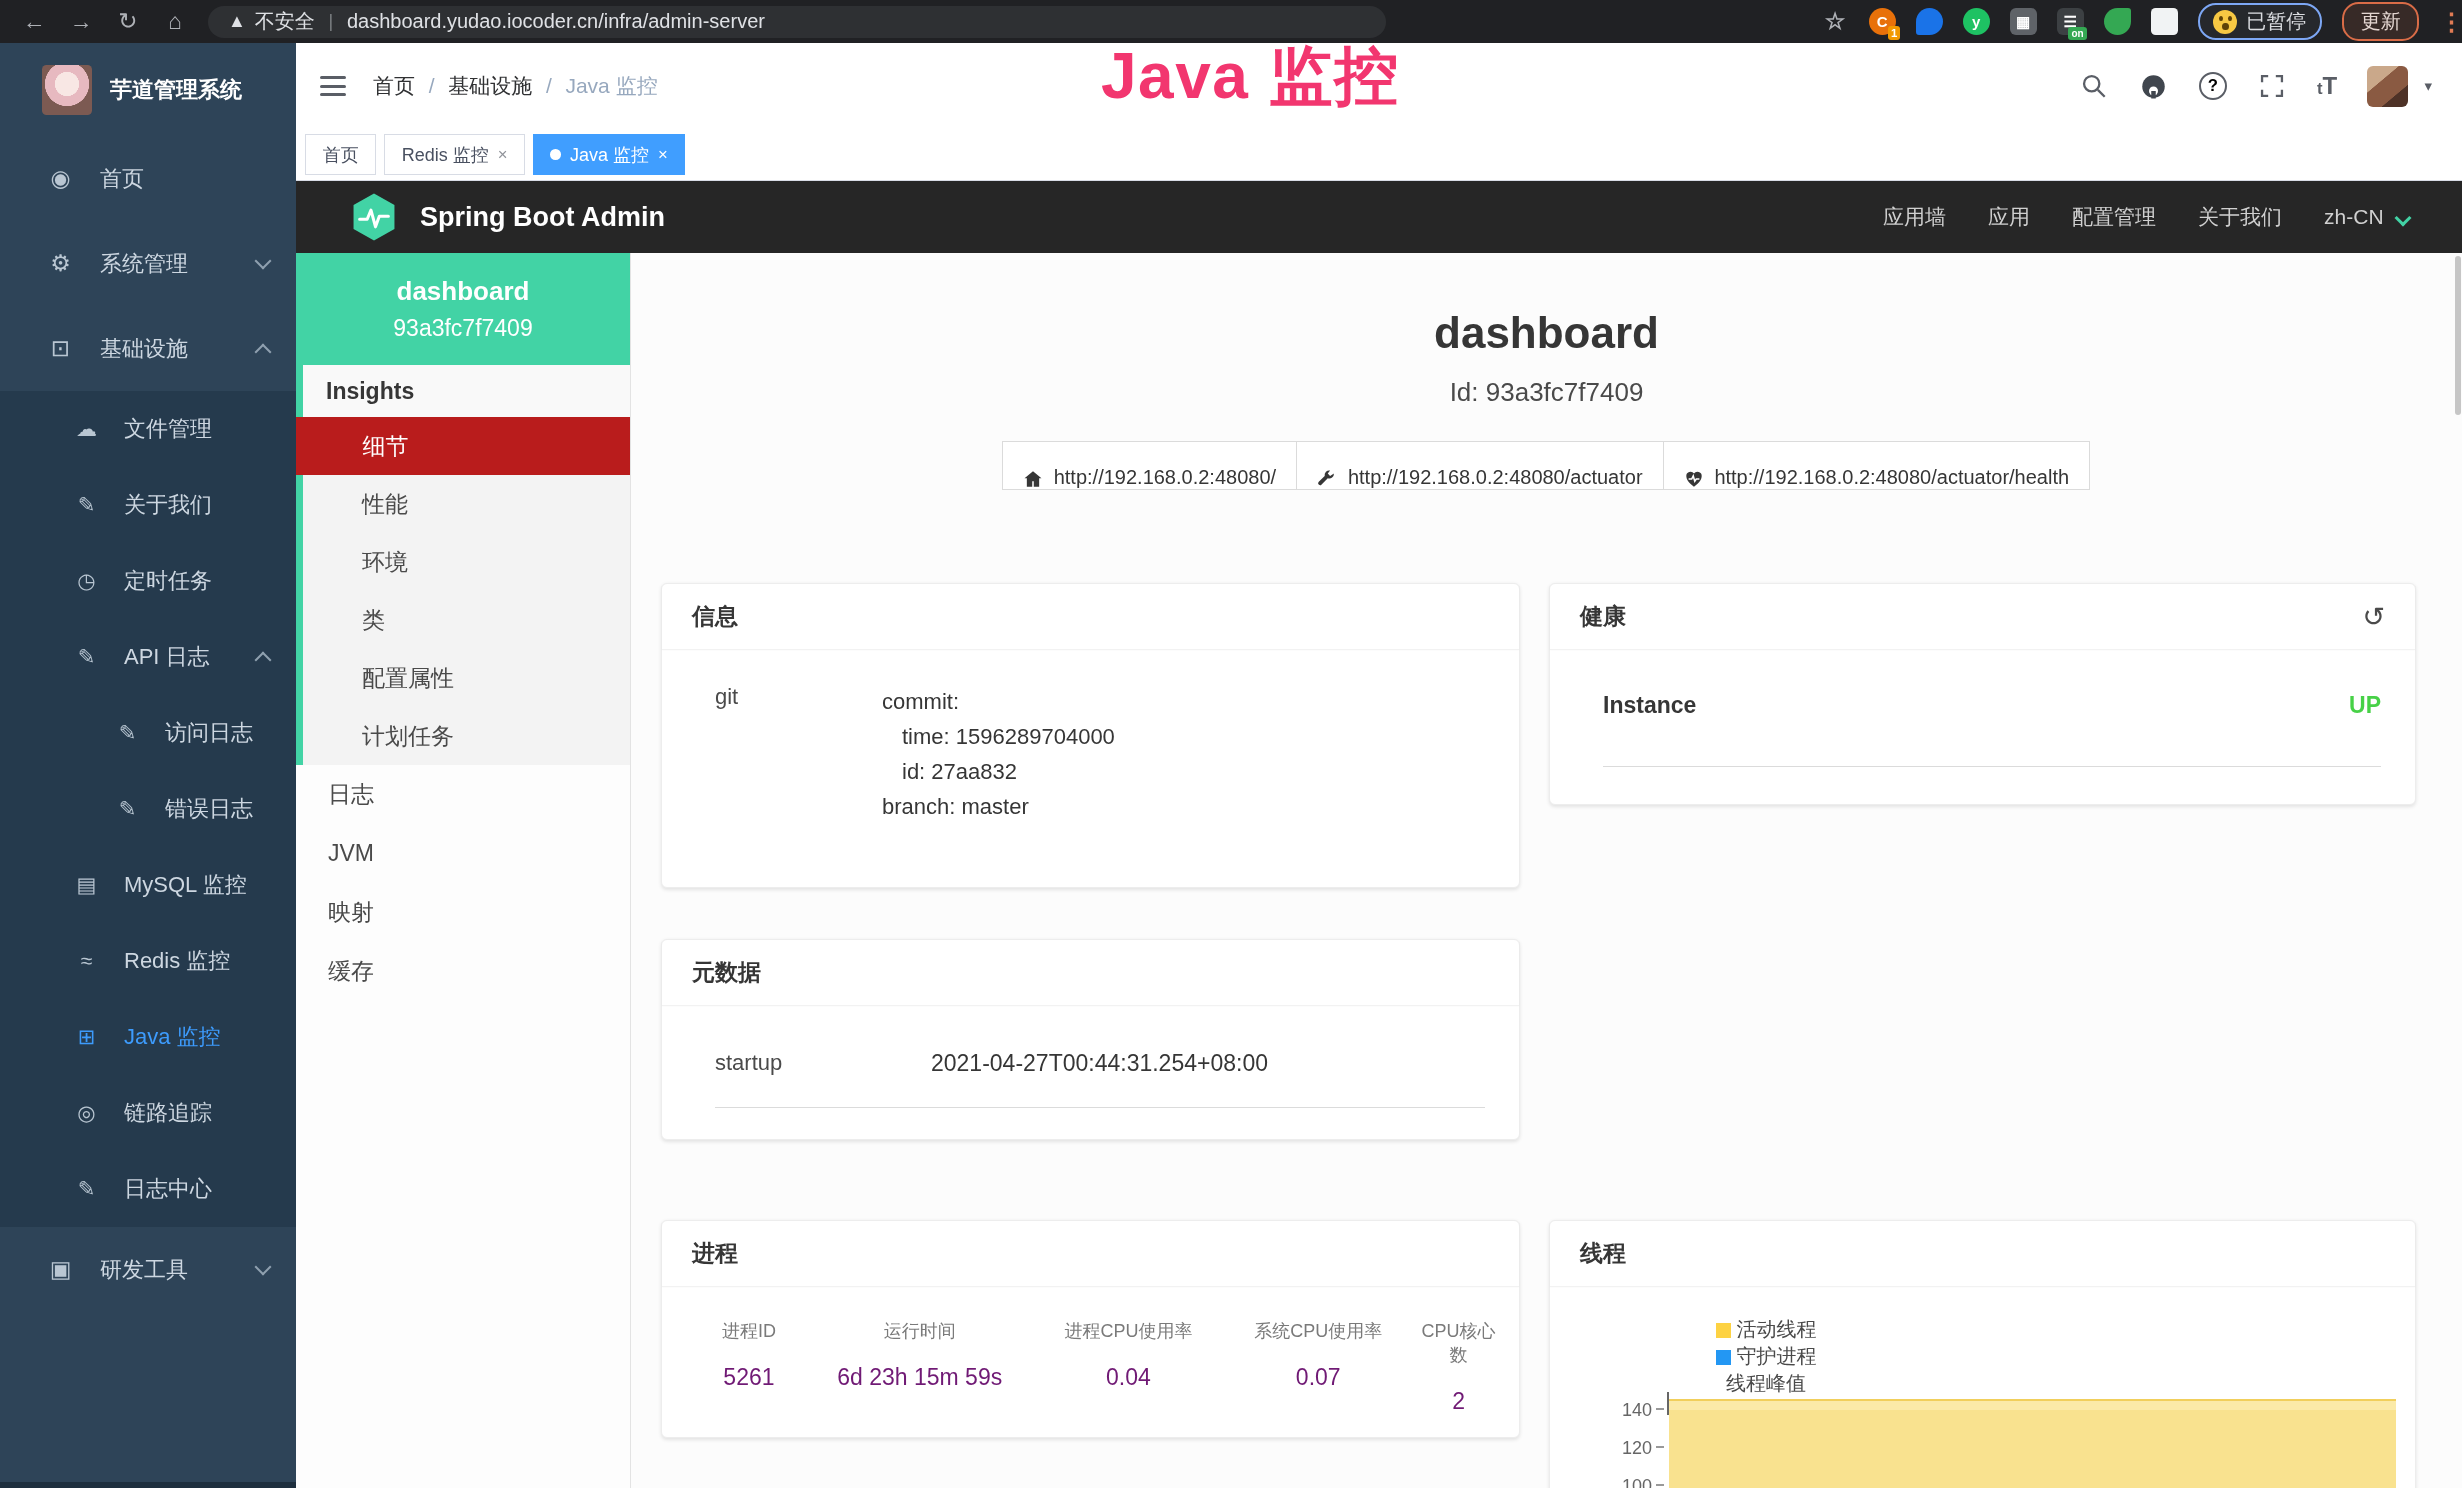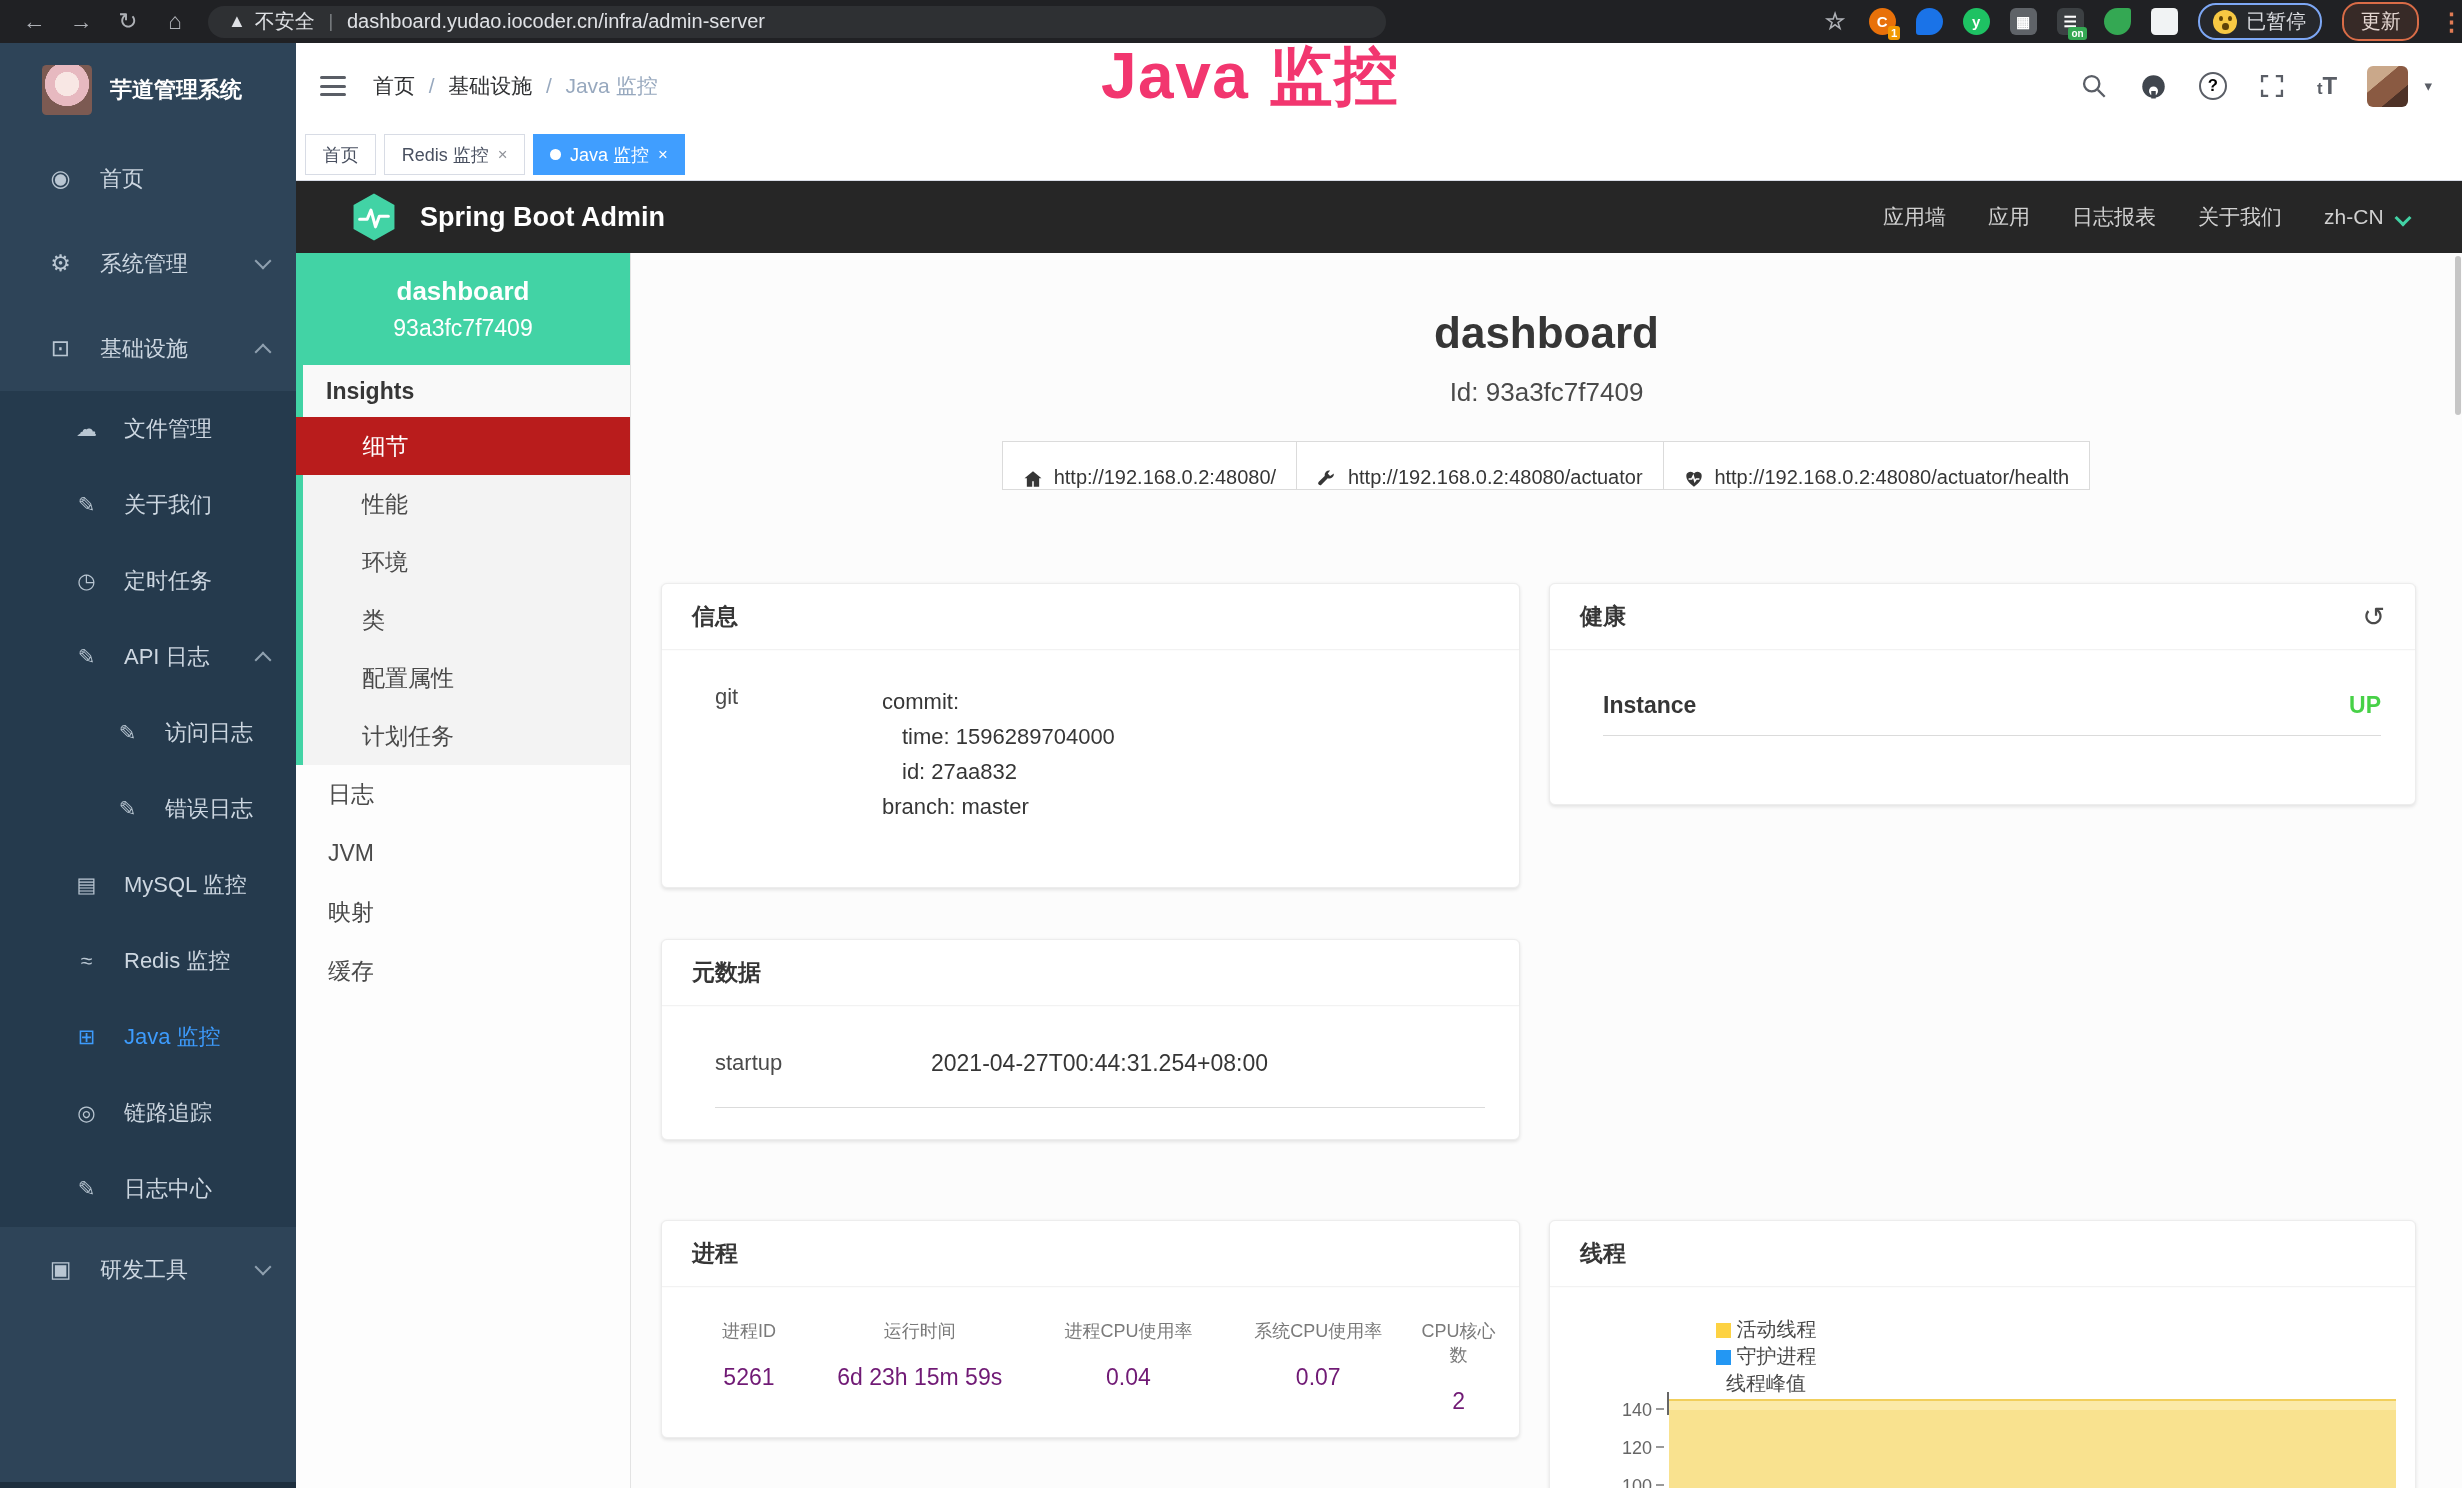--- a/index.html
+++ b/index.html
@@ -116,21 +116,21 @@
   .card-h{height:65px;display:flex;align-items:center;justify-content:space-between;
           padding:0 30px;border-bottom:1.5px solid #f2f2f2;box-shadow:0 0.8px 1.5px rgba(10,10,10,.04);}
   .card-h .t{font-size:23px;font-weight:bold;color:#363636;}
   .hist{font-size:27px;color:#4a4a4a;}
   .kv{display:flex;padding:34px 34px 0 53px;}
   .kv .k{width:167px;font-size:22px;color:#4a4a4a;flex:none;}
   .kv .v{flex:1;font-size:22px;color:#363636;line-height:35px;border-bottom:0;}
   .rule{border-bottom:0.8px solid #dbdbdb;}
   .ind{padding-left:20px;}
   .hrow{display:flex;justify-content:space-between;align-items:center;margin:42px 34px 0 53px;
-        padding-bottom:16px;border-bottom:0.8px solid #dbdbdb;}
+        padding-bottom:47px;border-bottom:0.8px solid #dbdbdb;}
   .hrow .lbl{font-size:23px;font-weight:bold;color:#363636;}
   .hrow .up{font-size:23px;font-weight:bold;color:#47d147;}
   .mrow{display:flex;margin:44px 34px 0 53px;padding-bottom:30px;border-bottom:0.8px solid #dbdbdb;}
   .mrow .k{width:216px;font-size:22px;color:#4a4a4a;flex:none;}
   .mrow .v{font-size:23px;color:#363636;}
   .ptable{display:flex;padding:32px 15px 0 30px;}
   .pcol{text-align:center;}
   .pcol .h{font-size:18px;color:#7a7a7a;}
   .pcol .v{font-size:23px;color:#701a75;margin-top:21px;}
   .legend{display:flex;padding:29px 0 0 91px;flex-direction:column;}
@@ -319,21 +319,21 @@
 
       <div class="sba-header">
         <svg class="sba-logo" viewBox="0 0 66 66">
           <polygon points="33,2 60,17 60,49 33,64 6,49 6,17" fill="#42d3a5"></polygon>
           <polyline points="14,36 24,36 29,24 35,46 40,32 52,32" fill="none" stroke="#fff" stroke-width="4" stroke-linecap="round" stroke-linejoin="round"></polyline>
         </svg>
         <span class="sba-brand">Spring Boot Admin</span>
         <div class="sba-nav">
           <span>应用墙</span>
           <span>应用</span>
-          <span>日志报表</span>
+          <span>配置管理</span>
           <span>关于我们</span>
           <span>
             <span>zh-CN</span>
             <span class="chev-g"></span>
           </span>
         </div>
       </div>
 
       <div class="sba-body">
         <aside class="sba-side">

